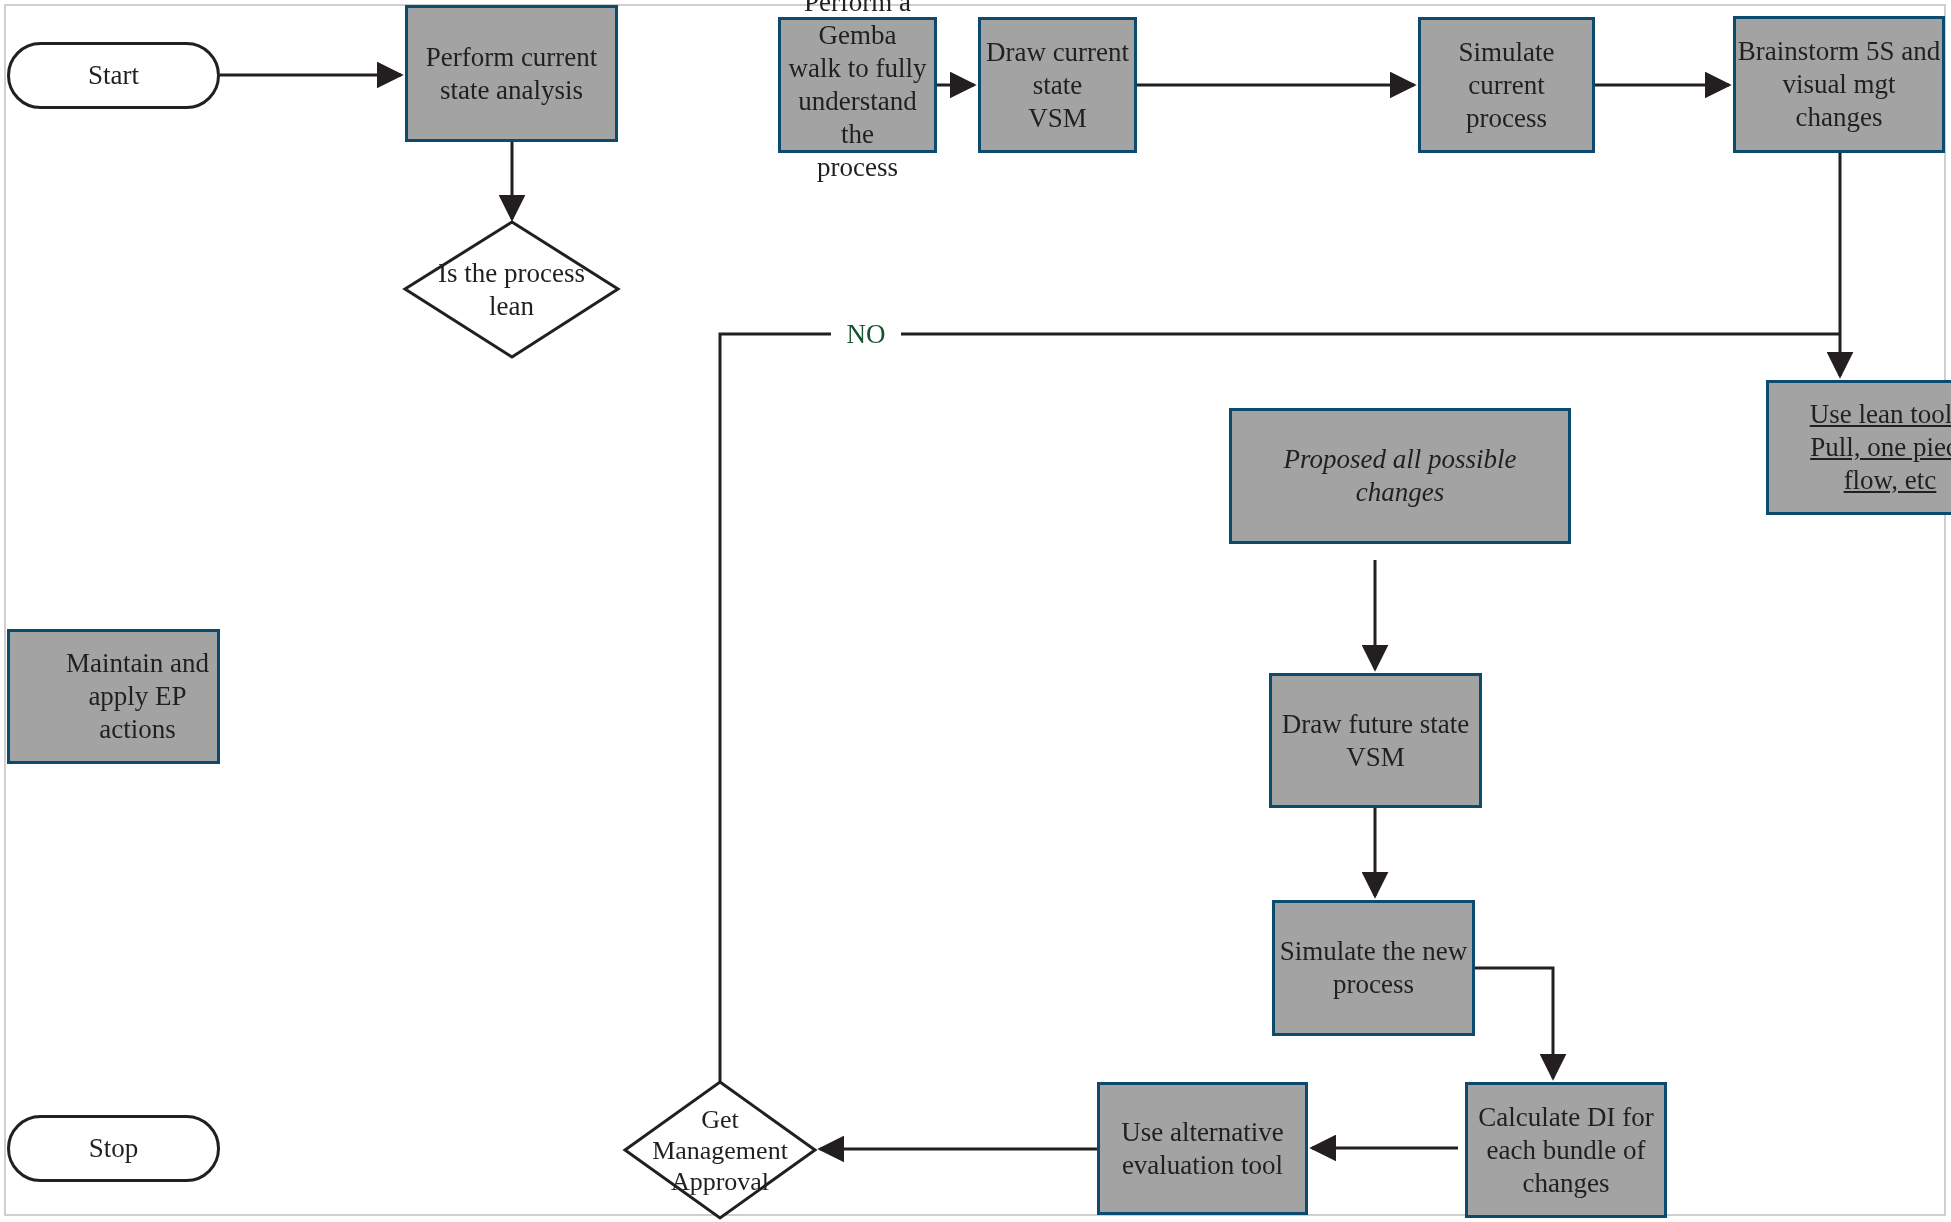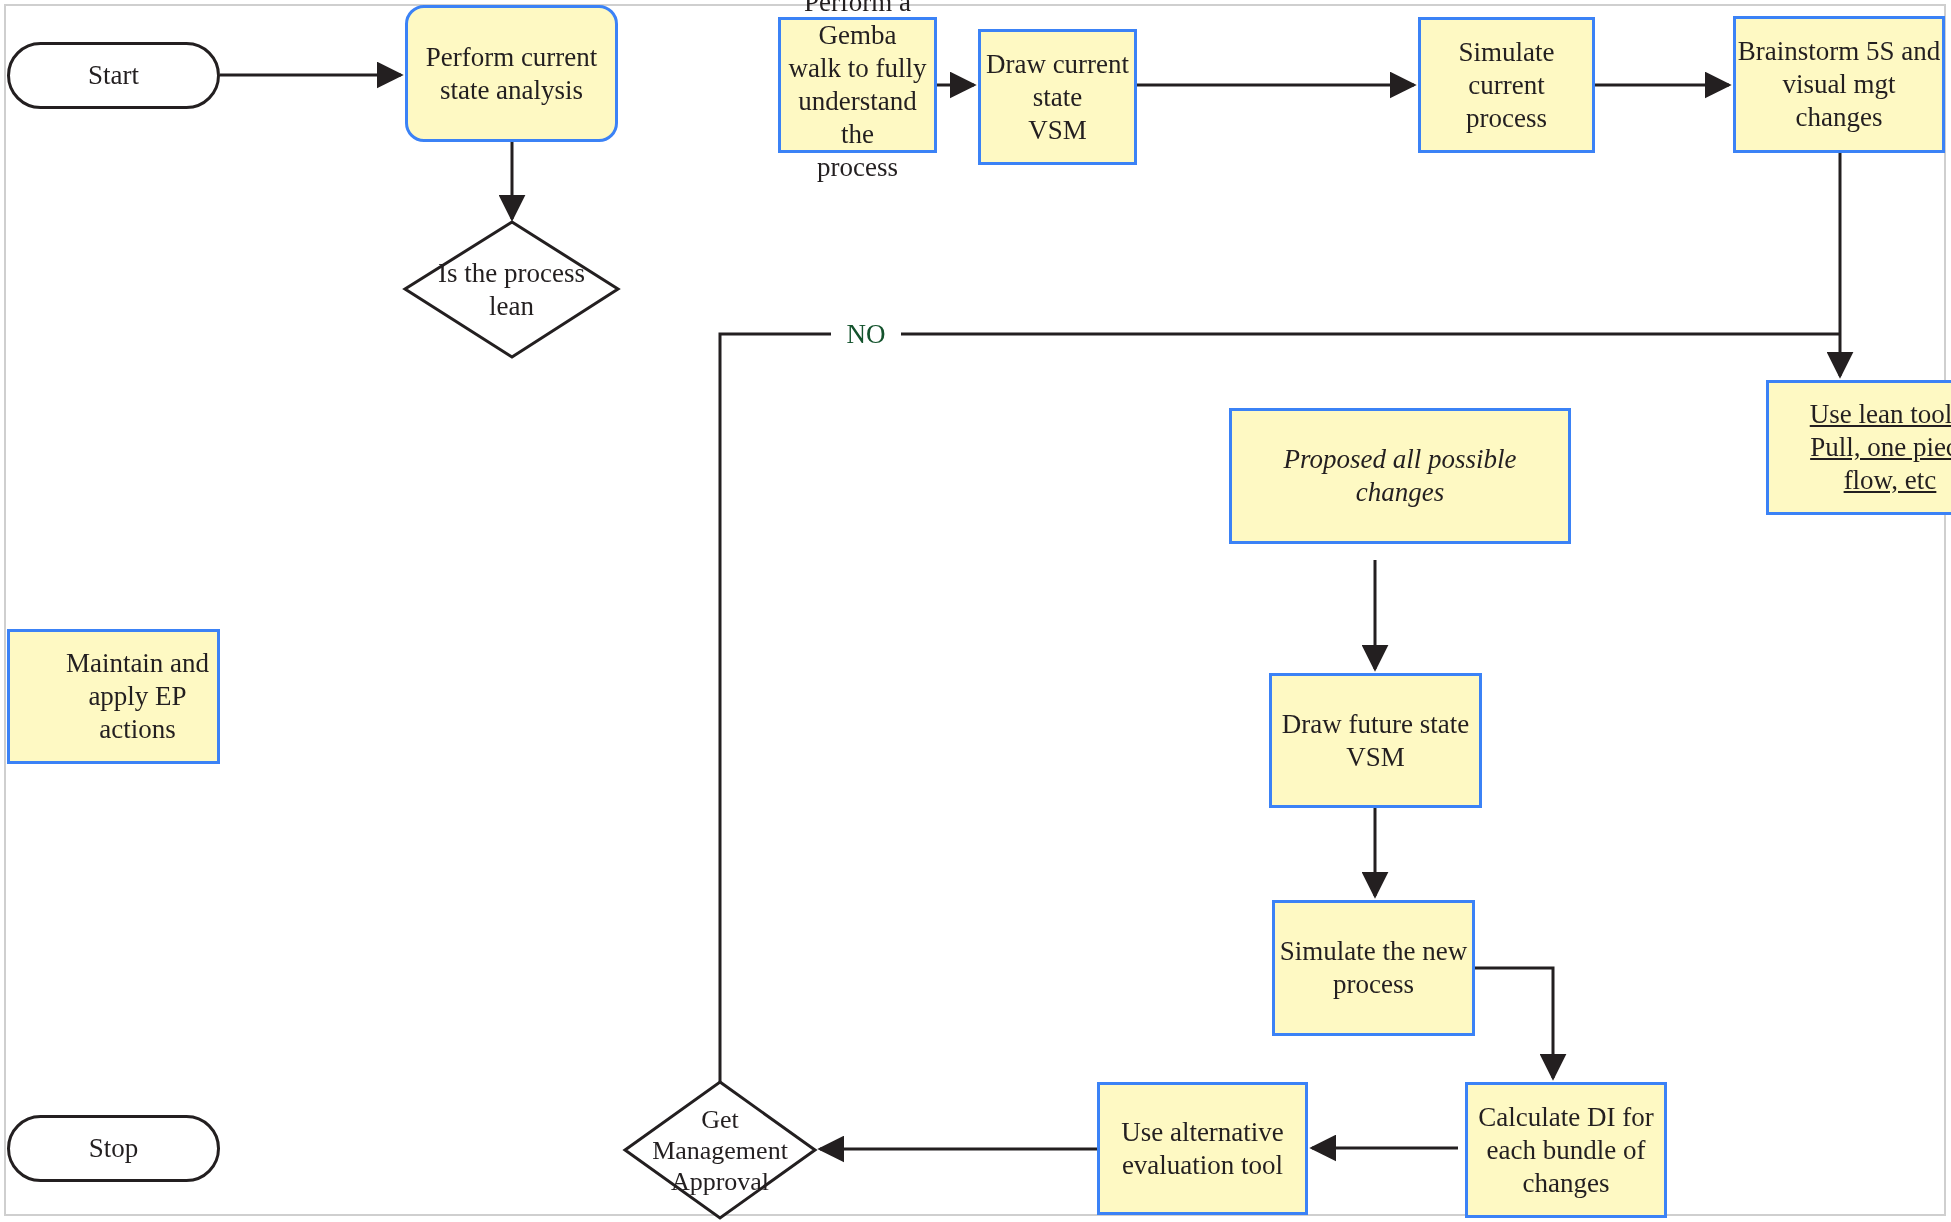--- a/index.html
+++ b/index.html
@@ -49,22 +49,22 @@
     display: flex;
     align-items: center;
     justify-content: center;
     text-align: center;
     white-space: pre-line;
     font-size: 27px;
     line-height: 33px;
     color: #231f20;
   }
   .node.box {
-    border: 3px solid #3b82f6;
-    background: #fef9c3;
+    border: 3px solid #0c4a6e;
+    background: #a3a3a3;
   }
   .node.terminator {
     border: 3px solid #231f20;
     background: #ffffff;
     border-radius: 36px;
   }
   .node.decision-label {
     border: none;
     background: transparent;
   }
@@ -119,29 +119,29 @@
     <line class="edge" x1="1097" y1="1149" x2="820" y2="1149" marker-end="url(#arrow)"></line>
 
     <polygon class="decision-shape" points="512,222 618,289 512,357 405,289"></polygon>
     <polygon class="decision-shape" points="720,1082 815,1150 720,1218 625,1150"></polygon>
   </svg>
 
   <div class="node terminator" style="left:7px; top:1115px; width:213px; height:67px;">Stop</div>
 
   <div class="node terminator" style="left:7px; top:42px; width:213px; height:67px;">Start</div>
 
-  <div class="node box" style="left:405px; top:5px; width:213px; height:137px;border-radius:19px;">Perform current
+  <div class="node box" style="left:405px; top:5px; width:213px; height:137px;">Perform current
 state analysis</div>
 
   <div class="node box" style="left:778px; top:17px; width:159px; height:136px;">Perform a Gemba
 walk to fully
 understand the
 process</div>
 
-  <div class="node box" style="left:978px; top:17px; width:159px; height:136px;margin-top:12px;">Draw current state
+  <div class="node box" style="left:978px; top:17px; width:159px; height:136px;">Draw current state
 VSM</div>
 
   <div class="node box" style="left:1418px; top:17px; width:177px; height:136px;">Simulate current
 process</div>
 
   <div class="node box" style="left:1733px; top:16px; width:212px; height:137px;">Brainstorm 5S and
 visual mgt
 changes</div>
 
   <div class="node box" style="left:1766px; top:380px; width:248px; height:135px;text-decoration:underline;">Use lean tools:

